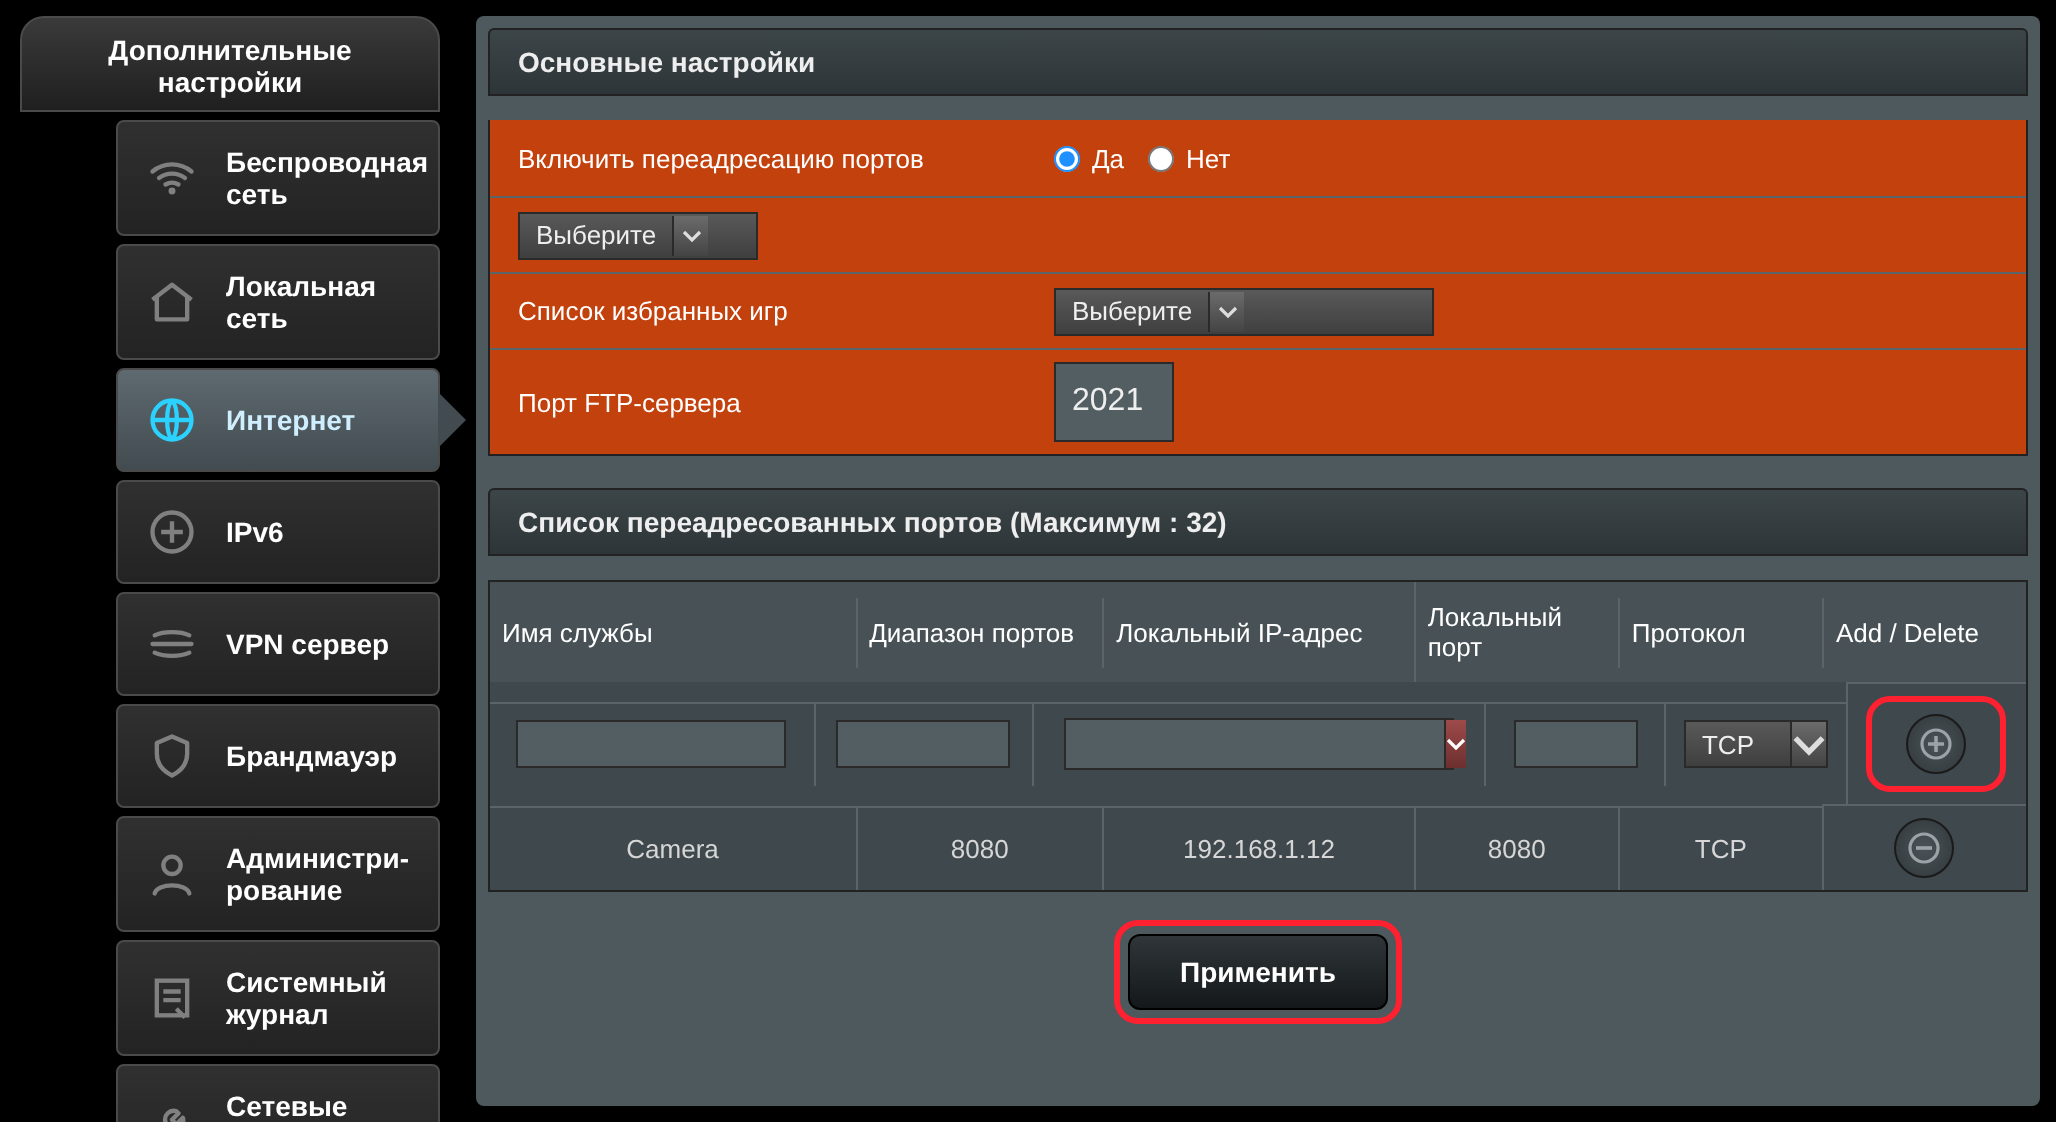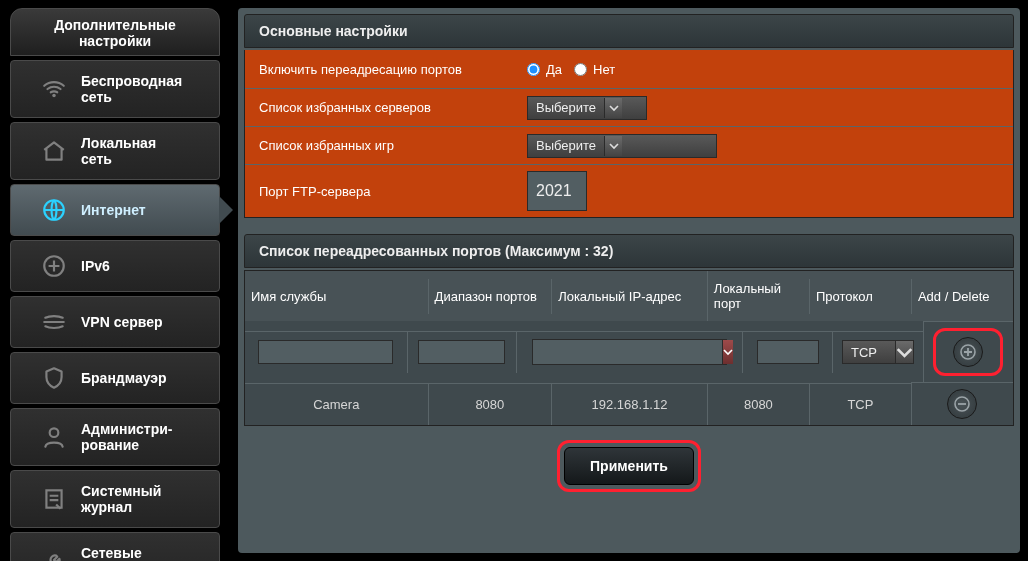--- a/index.html
+++ b/index.html
@@ -22,30 +22,31 @@
     border-radius: 12px 12px 0 0;
     padding: 8px 6px 6px;
     text-align: center;
     font-weight: bold;
     font-size: 14px;
   }
   .sb-item {
     display: flex;
     align-items: center;
     gap: 14px;
-    padding: 12px 30px;
+    padding: 12px 14px;
     margin-top: 4px;
     background: linear-gradient(#303030,#232323);
     border: 1px solid #4a4a4a;
     border-radius: 4px;
     cursor: pointer;
     color: #fff;
     font-weight: bold;
     font-size: 14px;
     min-height: 48px;
+    margin-left: 48px;
   }
   .sb-item.selected {
     background: linear-gradient(#5f6a70,#414b50);
     color: #cfefff;
     position: relative;
   }
   .sb-item.selected::after{
     content:"";
     position:absolute;
     right:-14px;
@@ -63,21 +64,21 @@
   .fill { fill:#808080; }
   
   .main { flex: 1; margin-left: 18px; background:#4d595d; border-radius:4px; display:flex; flex-direction:column; }
   .section-bar {
     background: linear-gradient(#3c4548,#2d3538);
     border:1px solid #222;
     border-radius:3px 3px 0 0;
     padding:8px 14px;
     font-weight:bold;
     font-size:14px;
-    margin:6px 6px 2px 6px;
+    margin:6px 6px 12px 6px;
     color:#eee;
   }
   .settings-table { margin:0 6px; border:1px solid #222; border-top:none; }
   .row {
     display:flex;
     align-items:center;
     min-height:38px;
     padding:6px 14px;
     border-top:1px solid #5a6569;
     background:#c2410c;
@@ -239,21 +240,20 @@
           <span>Да</span>
         </span>
         <span class="radio-pair">
           <input type="radio" style="">
           <span>Нет</span>
         </span>
       </div>
     </div>
 
     <div class="row">
-      <div class="label">Список избранных серверов</div>
       <div class="value">
         <div class="select" style="width:120px">
           <span>Выберите</span>
           <span class="caret">
               <svg viewBox="0 0 10 10">
                 <path d="M1 3l4 4 4-4" stroke="#ddd" stroke-width="1.6" fill="none"></path>
               </svg>
             </span>
         </div>
       </div>

